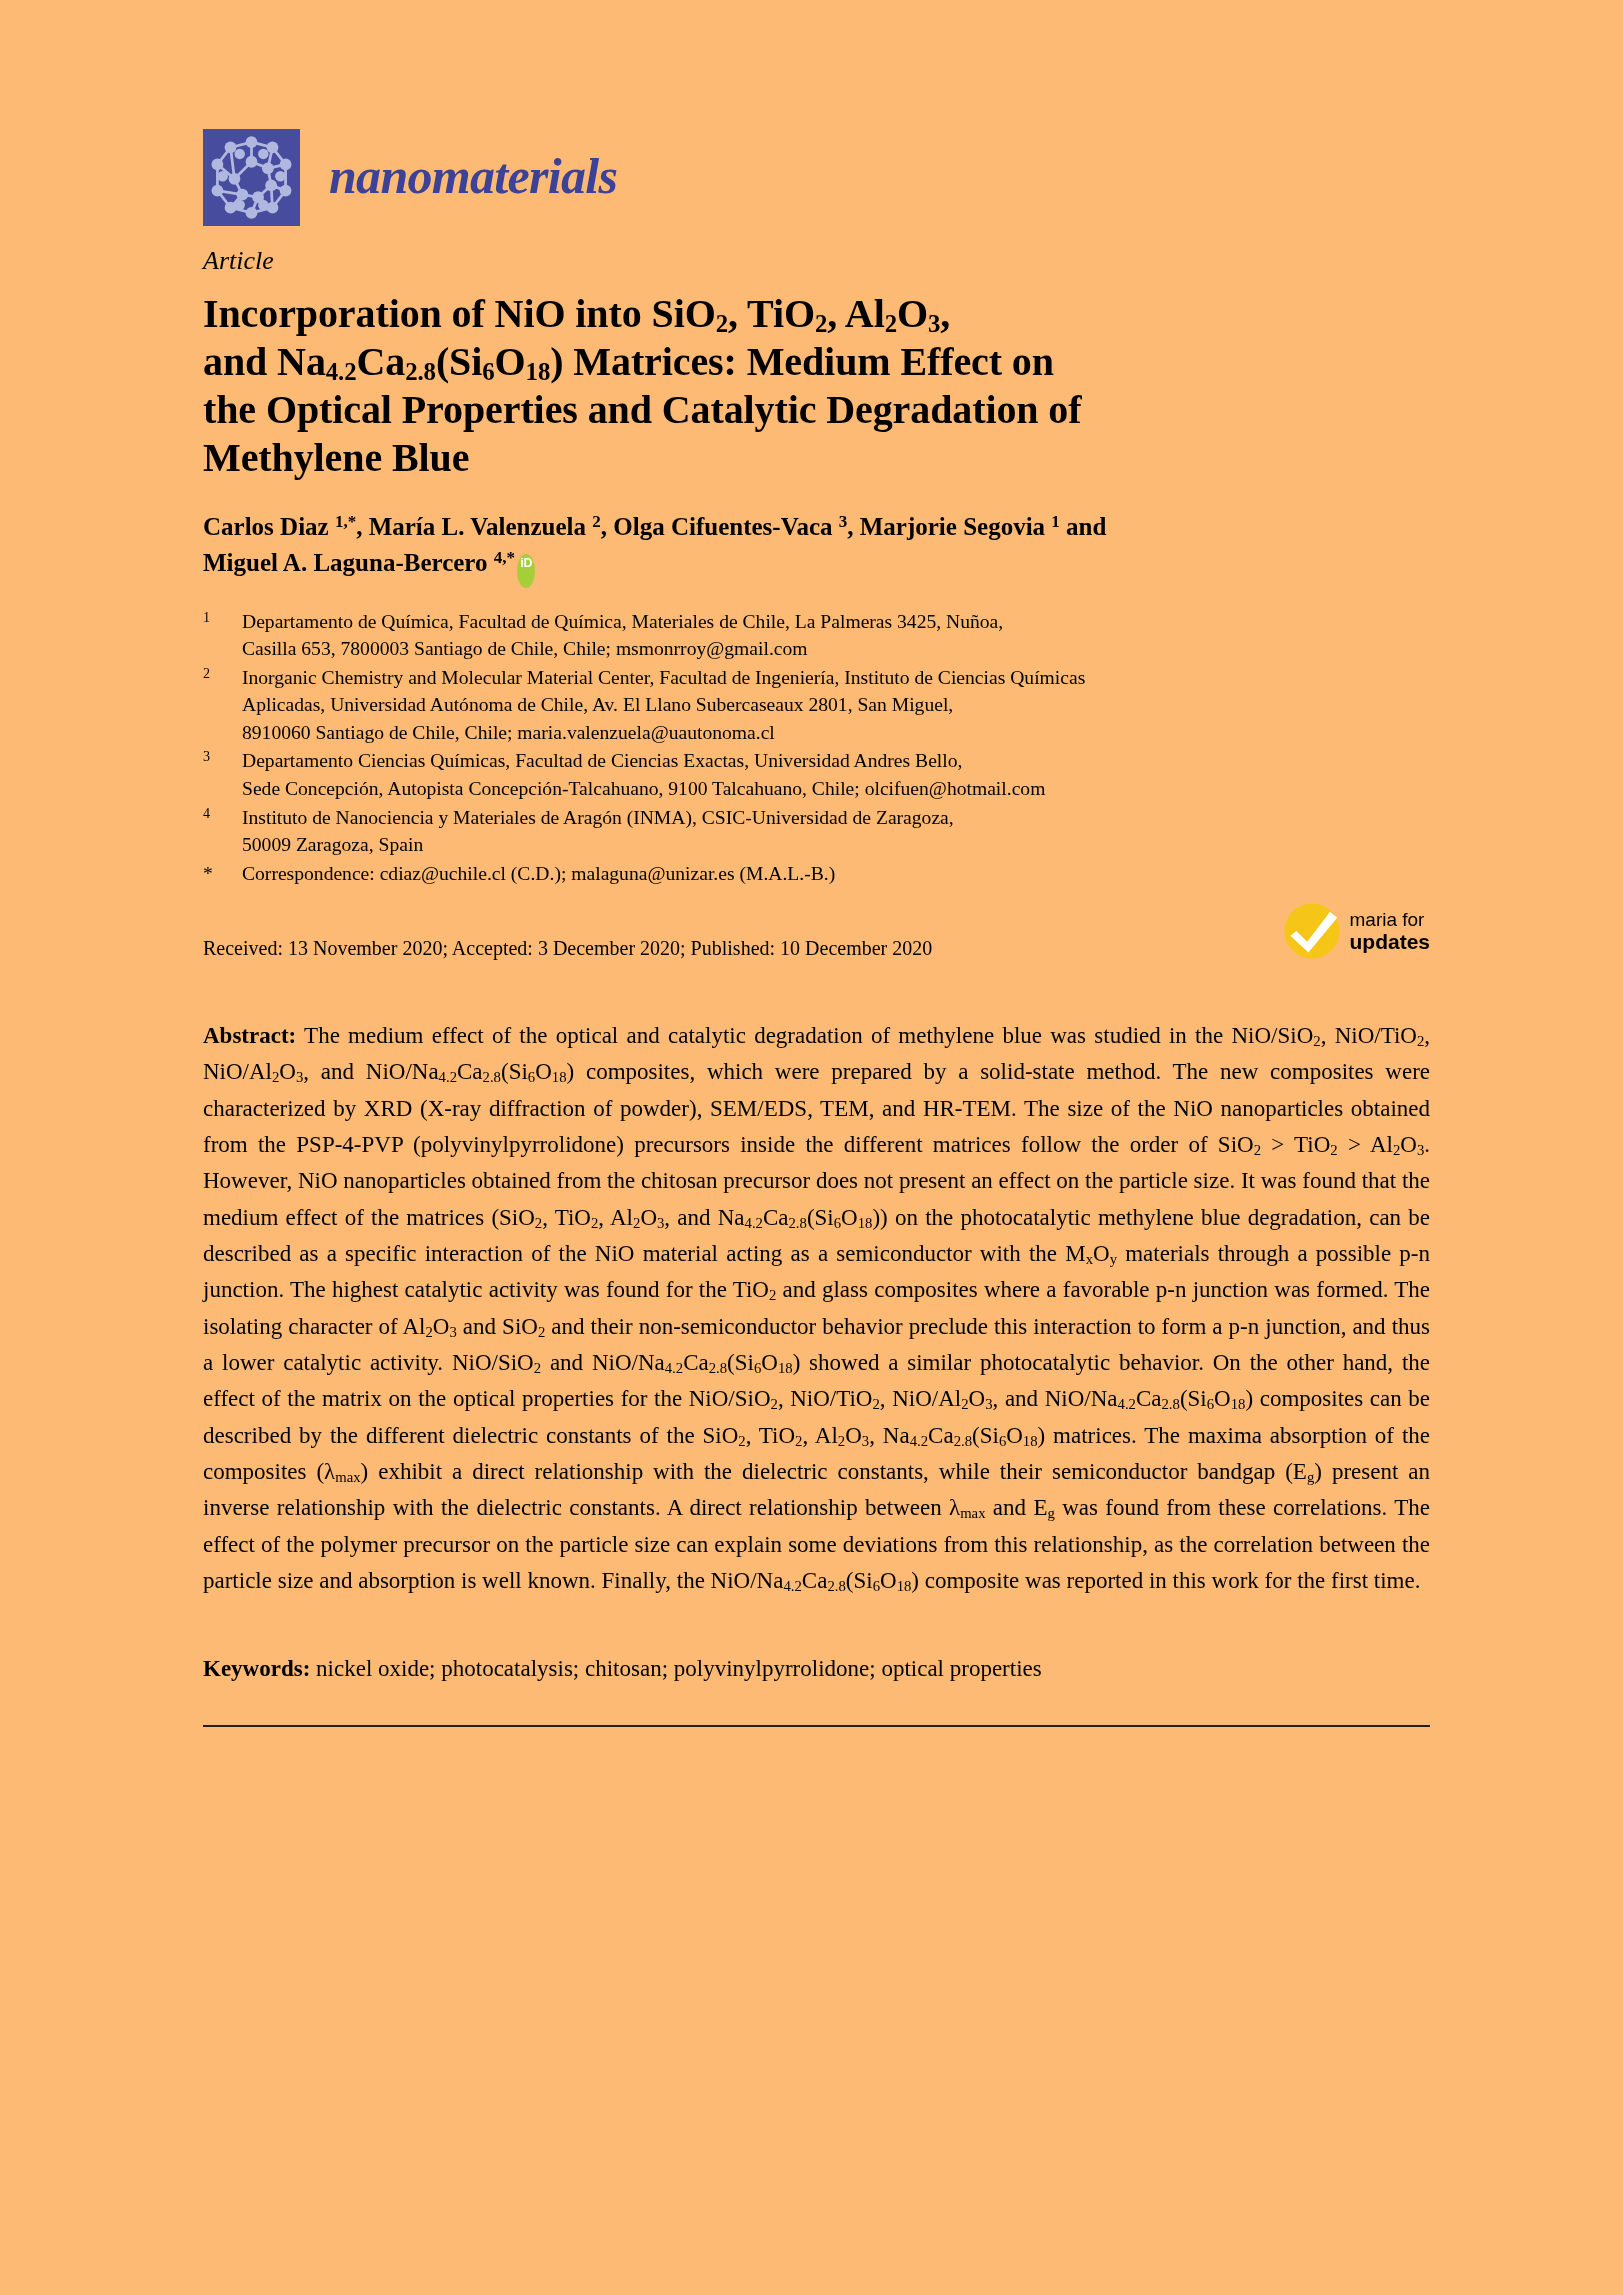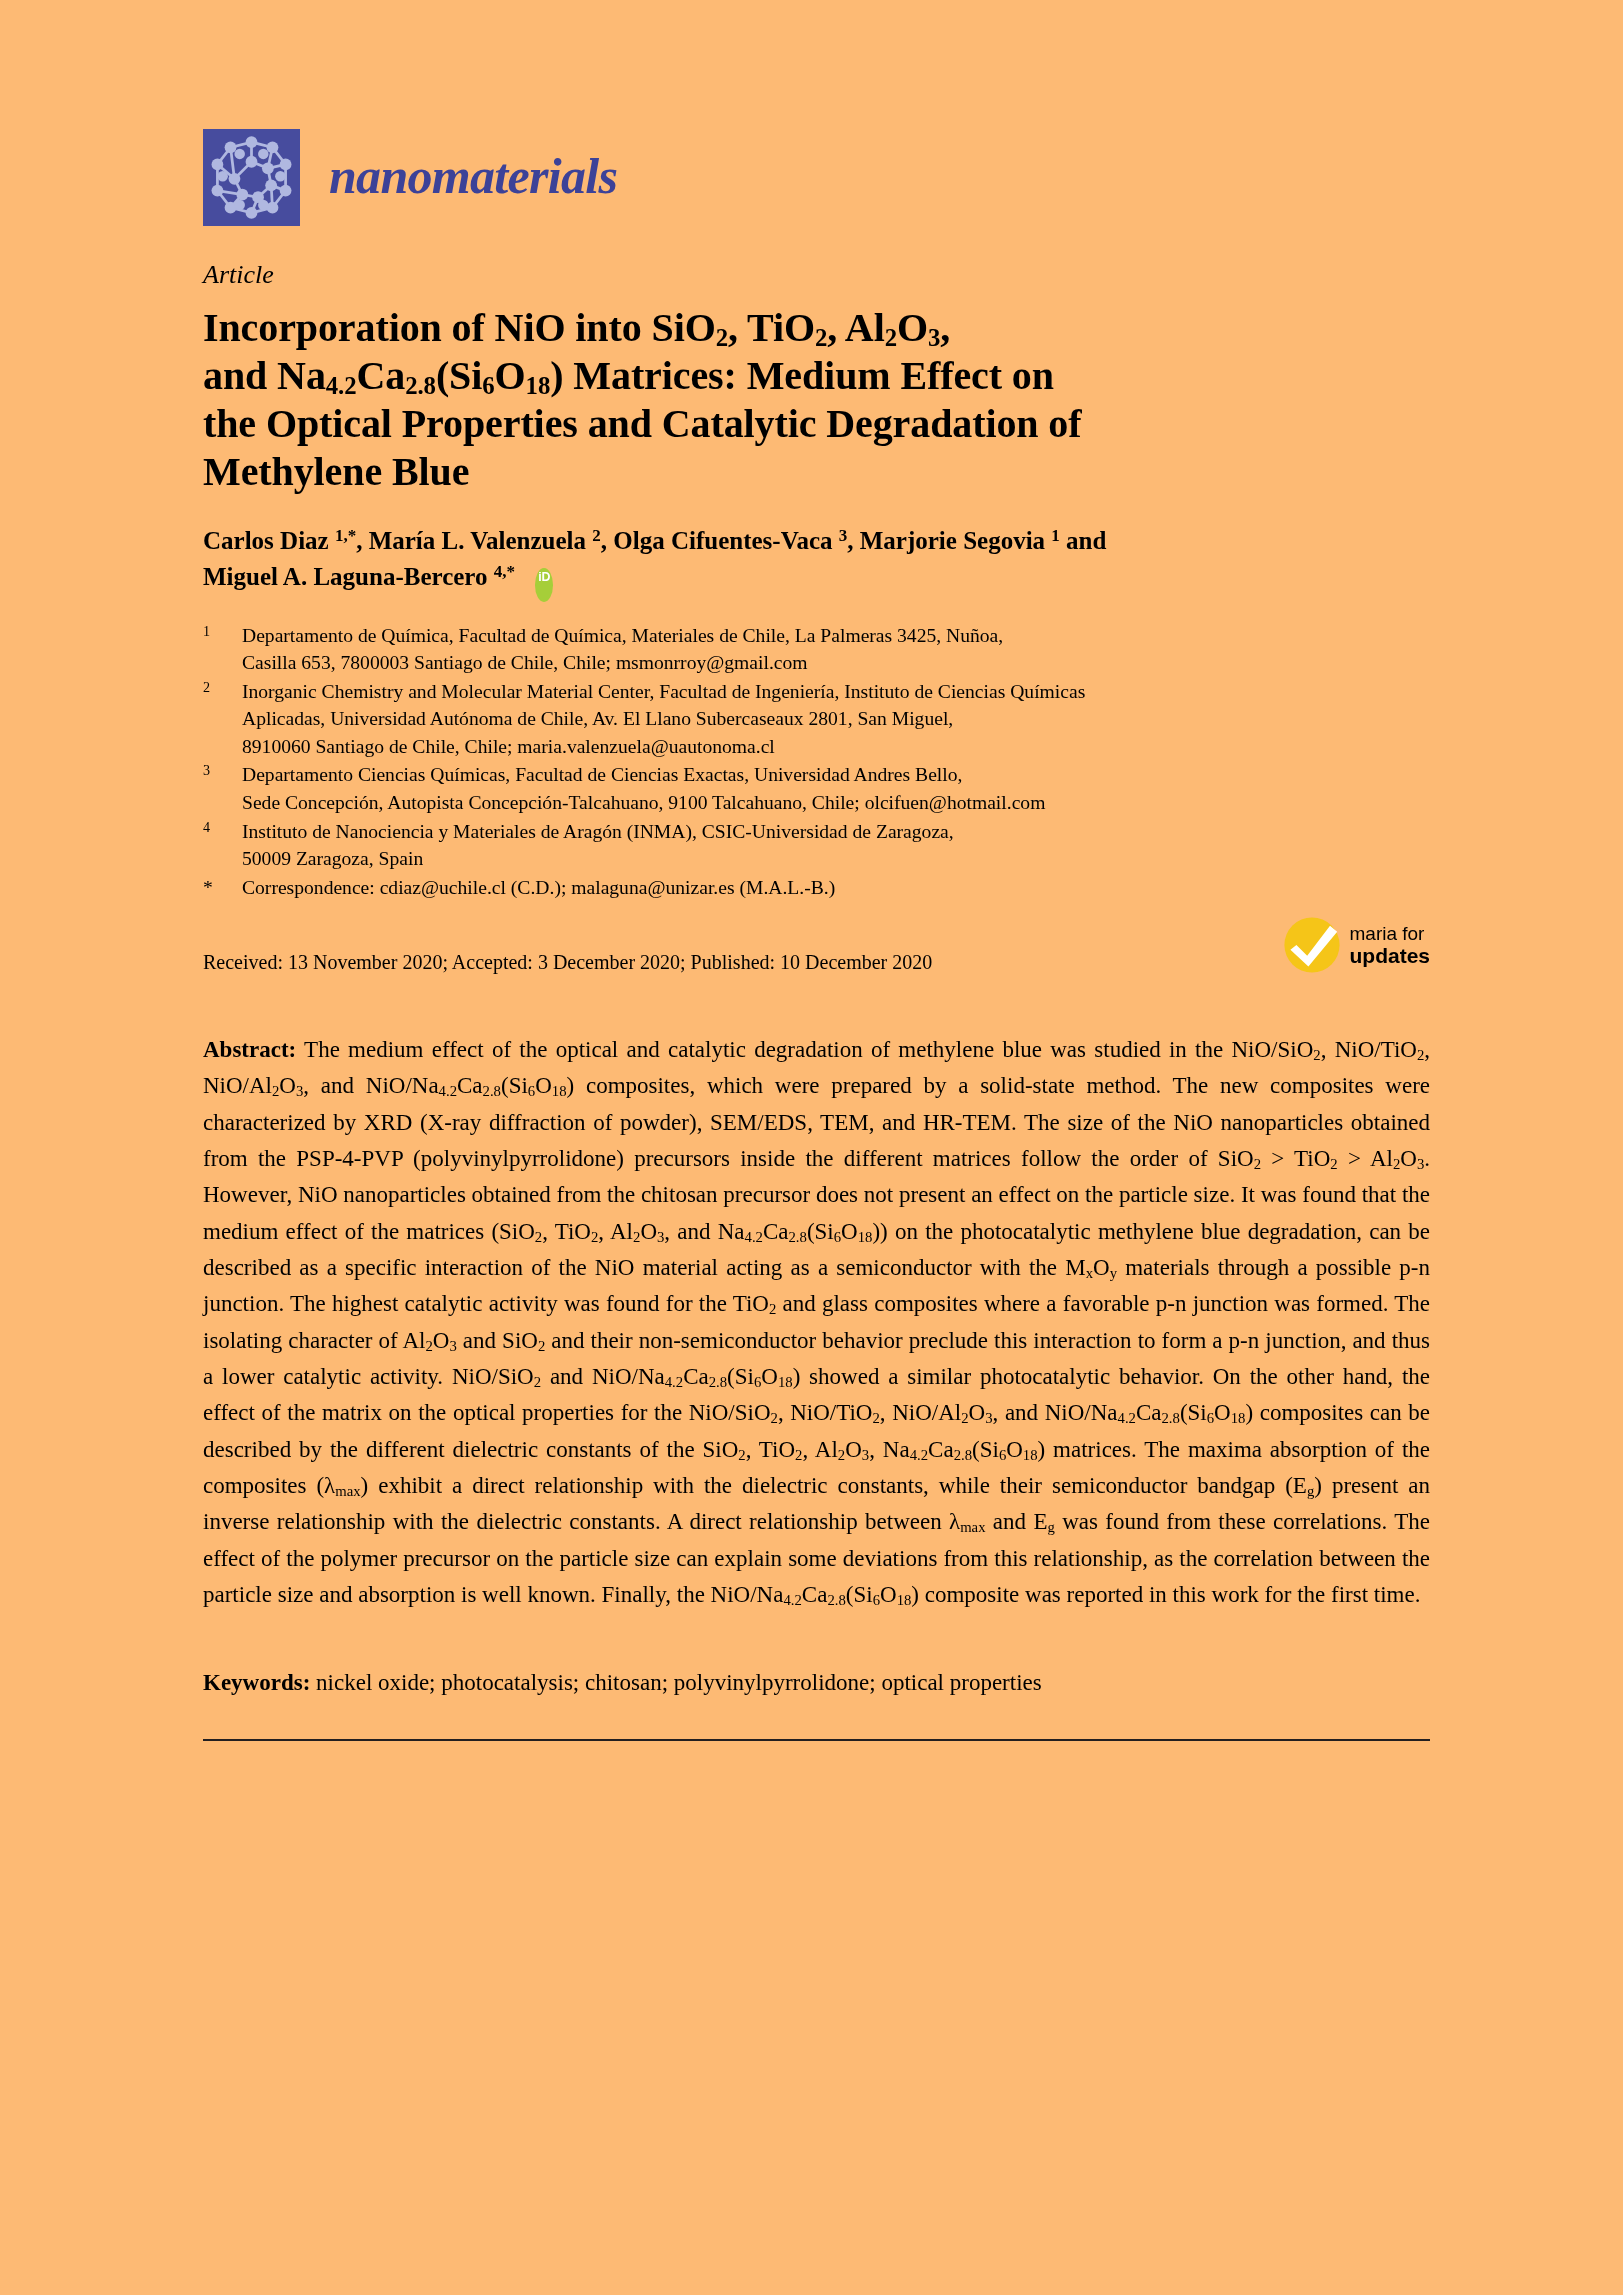--- a/index.html
+++ b/index.html
@@ -55,21 +55,21 @@
     font-size: 50px;
     color: #3c4298;
     letter-spacing: -0.7px;
     margin-left: 29px;
     line-height: 1;
     padding-bottom: 3.9px;
   }
 
   
   .article-type {
-    margin-top: 34px;
+    margin-top: 20px;
     font-style: italic;
     font-size: 26px;
     line-height: 1.1;
   }
 
   
   .paper-title {
     margin-top: 14.4px;
     font-weight: 700;
     font-size: 40px;
@@ -102,21 +102,21 @@
     border-radius: 50%;
     background: #a6ce39;
     color: #ffffff;
     font-family: "Liberation Sans", "DejaVu Sans", sans-serif;
     font-size: 12.4px;
     font-weight: 700;
     font-style: normal;
     line-height: 18.3px;
     text-align: center;
     vertical-align: 3.9px;
-    margin-left: 20px;
+    margin-left: 2px;
     letter-spacing: -0.3px;
   }
 
   
   .affiliations {
     margin-top: 19.6px;
     font-size: 19.6px;
     line-height: 1.40;
   }
   .aff-row {

